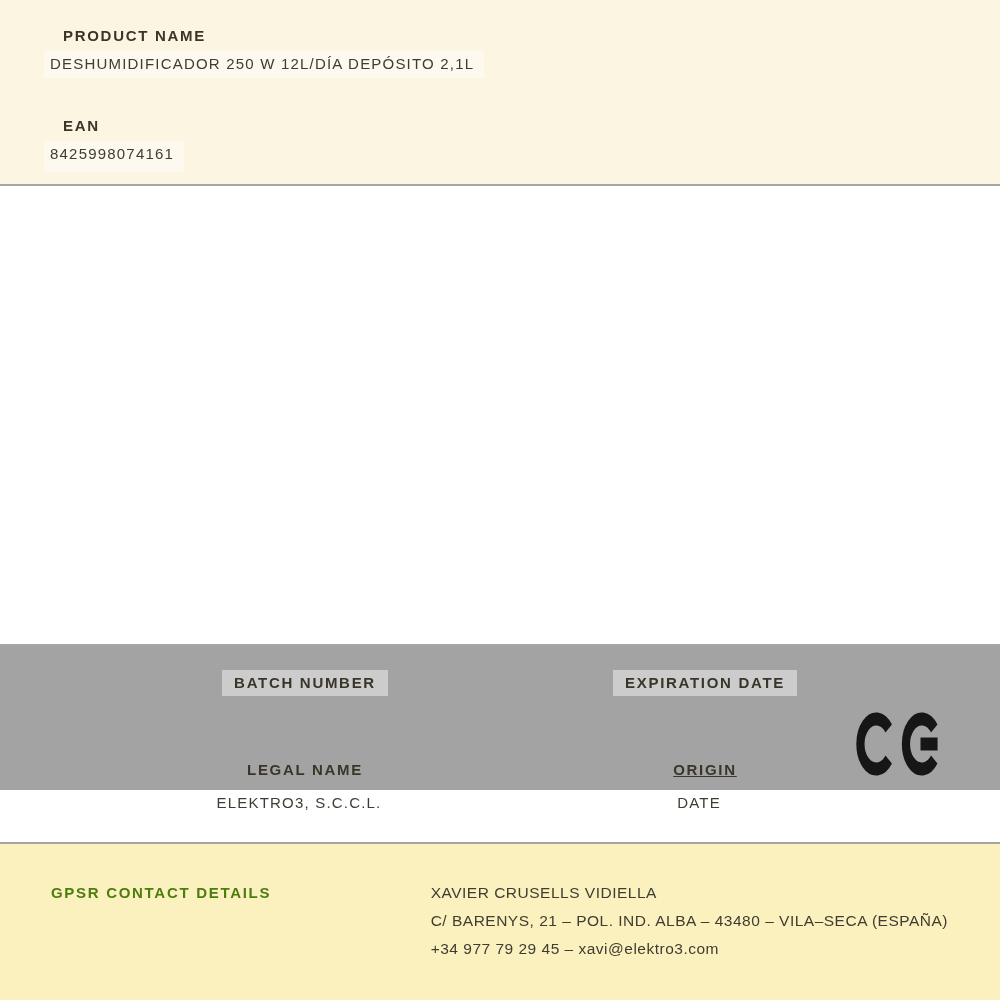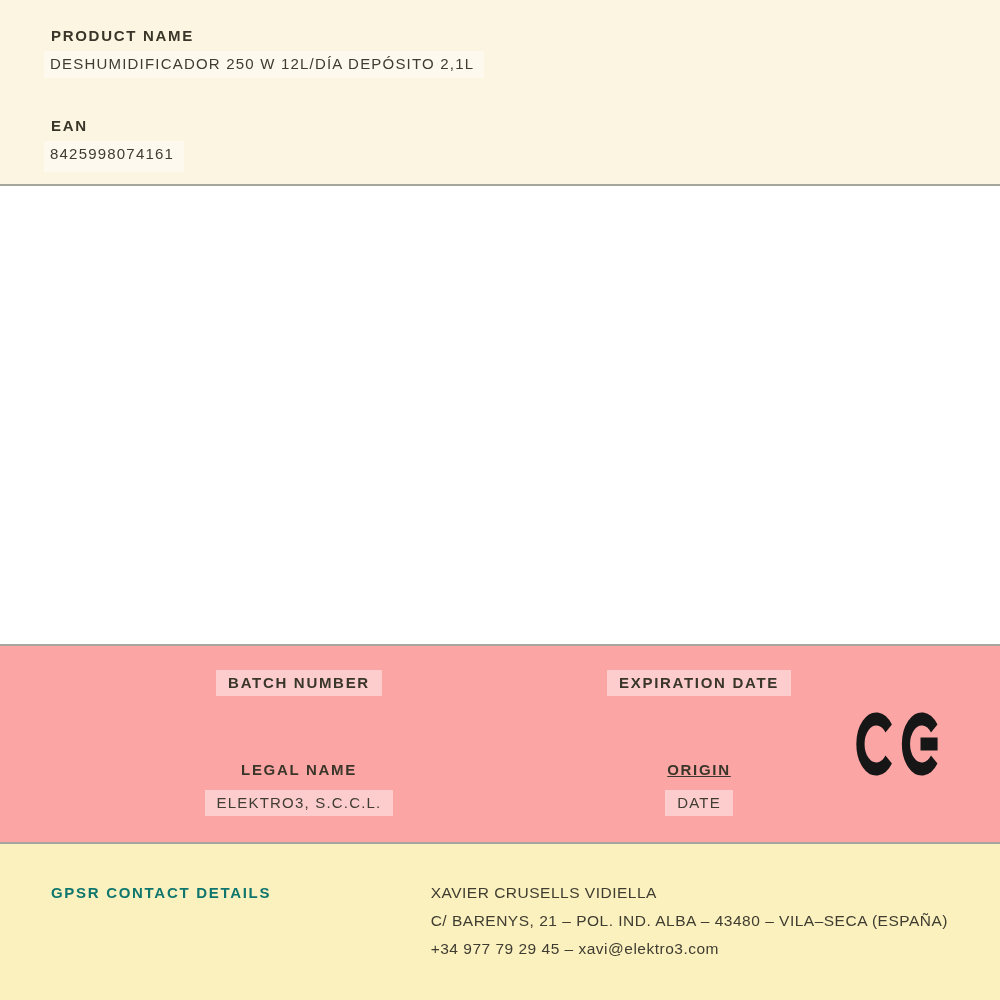--- a/index.html
+++ b/index.html
@@ -9,31 +9,32 @@
     background: #ffffff;
     font-family: "Liberation Sans", sans-serif;
     color: #3b382f;
     overflow: hidden;
   }
   .abs { position: absolute; }
 
   
   .sec-top     { top: 0;     left: 0; width: 1000px; height: 184px; background: #fbf5e1; }
   .sec-photo   { top: 186px; left: 0; width: 1000px; height: 458px; background: #ffffff; }
-  .sec-mid     { top: 646px; left: 0; width: 1000px; height: 196px; background: #fca5a5; }
+  .sec-mid     { top: 646px; left: 0; width: 1000px; height: 144px; background: #a3a3a3; }
   .sec-contact { top: 844px; left: 0; width: 1000px; height: 156px; background: #fbf1be; }
   .divider     { left: 0; width: 1000px; height: 2px; background: #a6a69e; }
   .div1 { top: 184px; } .div2 { top: 644px; } .div3 { top: 842px; }
 
   
   .lbl {
     font-weight: bold;
     font-size: 15px;
     letter-spacing: 1.7px;
     color: #393629;
+    margin-left: 12px;
   }
   .val {
     font-size: 15px;
     letter-spacing: 1.2px;
     color: #3f3c31;
   }
   .hl { background: rgba(255, 255, 255, 0.45); }
 
   
   .product-label { top: 27px;  left: 51px; }
@@ -57,21 +58,21 @@
     display: flex;
     justify-content: space-between;
     align-items: flex-start;
     padding: 35px 52px 0 51px;
   }
   .contact-label {
     font-weight: bold;
     font-size: 15px;
     letter-spacing: 1.7px;
     line-height: 28px;
-    color: #0f766e;
+    color: #4d7c0f;
     white-space: nowrap;
   }
   .contact-lines {
     text-align: left;
     font-size: 15.5px;
     letter-spacing: 0.5px;
     line-height: 28px;
     color: #3f3c31;
   }
 </style>

